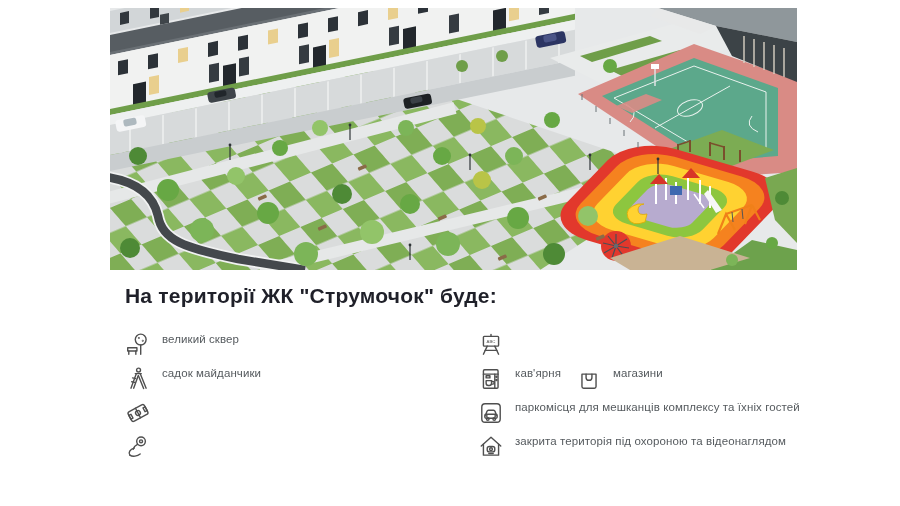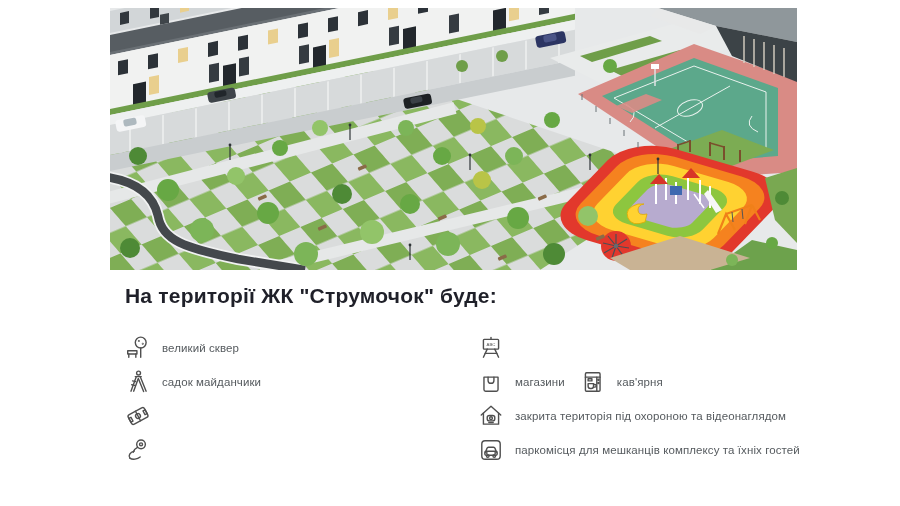--- a/index.html
+++ b/index.html
@@ -14,21 +14,21 @@
     overflow:hidden; background:#e7e9ea;
   }
   .content { position:absolute; left:125px; top:284px; width:730px; }
   .section-title {
     font-size:21px; font-weight:700; color:#1f2029; letter-spacing:0.2px;
     margin-bottom:24px;
   }
   .features { display:flex; }
   .col-left  { width:353px; }
   .col-right { width:377px; }
-  .feature { display:flex; align-items:center; min-height:32px; margin-bottom:2px; }
+  .feature { display:flex; align-items:flex-start; min-height:32px; margin-bottom:2px; }
   .feature-pair { display:flex; align-items:center; gap:15px; min-height:32px; margin-bottom:2px; }
   .feature-pair .feature { margin-bottom:0; min-height:32px; }
   .ficon { flex:0 0 26px; width:26px; height:26px; margin-right:11px; color:#4f4f4f; }
   .ficon svg { display:block; width:26px; height:26px; }
   .flabel {
     font-size:11.5px; line-height:15px; color:#555a5e; letter-spacing:0.1px;
   }
   .col-left .flabel { max-width:352px; }
   .col-right .feature > .flabel { white-space:nowrap; }
   .icon-stroke { fill:none; stroke:#4f4f4f; stroke-width:1.3; stroke-linecap:round; stroke-linejoin:round; }
@@ -392,74 +392,74 @@
             <text x="12" y="10" text-anchor="middle" font-size="4" fill="#4f4f4f" font-family="Liberation Sans, sans-serif">ABC</text>
             </svg>
           </span>
         </div>
 
         <div class="feature-pair">
           <div class="feature">
             <span class="ficon">
               <svg viewBox="0 0 24 24">
                   <g class="icon-stroke">
-                <path d="M5.5,7.5 H18.5 V19 a1.5,1.5 0 0 1 -1.5,1.5 H7 A1.5,1.5 0 0 1 5.5,19 Z"></path>
-                <path d="M9.3,7.5 v3 a2.7,2.7 0 0 0 5.4,0 v-3"></path>
-              </g>
-                </svg>
-            </span>
-            <span class="flabel">магазини</span>
-          </div>
-          <div class="feature">
-            <span class="ficon">
-              <svg viewBox="0 0 24 24">
-                  <g class="icon-stroke">
                 <rect x="5" y="3.5" width="13.5" height="17" rx="1"></rect>
                 <line x1="5" y1="7.5" x2="18.5" y2="7.5"></line>
                 <line x1="15.5" y1="7.5" x2="15.5" y2="20.5"></line>
                 <rect x="7.5" y="9" width="3.5" height="2"></rect>
                 <path d="M7.5,13.5 h5 v2.5 a2,2 0 0 1 -2,2 h-1 a2,2 0 0 1 -2,-2 Z"></path>
                 <path d="M12.5,14.3 h1.3 a1.2,1.2 0 0 1 0,2.4 h-1.3"></path>
                 <circle cx="17" cy="10" r="0.5"></circle>
                     <circle cx="17" cy="13" r="0.5"></circle>
               </g>
                 </svg>
             </span>
             <span class="flabel">кав'ярня</span>
           </div>
-        </div>
-
-        <div class="feature">
-          <span class="ficon">
-            <svg viewBox="0 0 24 24">
-                <g class="icon-stroke">
-              <path d="M3,11 L12,3 L21,11"></path>
-              <path d="M5,9.5 V19.5 H19 V9.5"></path>
-              <rect x="8.5" y="11.5" width="7" height="5" rx="2"></rect>
-              <circle cx="12" cy="14" r="1.3"></circle>
-              <line x1="10" y1="18" x2="14" y2="18"></line>
-            </g>
-              </svg>
-          </span>
-          <span class="flabel">закрита територія під охороною та відеонаглядом</span>
+          <div class="feature">
+            <span class="ficon">
+              <svg viewBox="0 0 24 24">
+                  <g class="icon-stroke">
+                <path d="M5.5,7.5 H18.5 V19 a1.5,1.5 0 0 1 -1.5,1.5 H7 A1.5,1.5 0 0 1 5.5,19 Z"></path>
+                <path d="M9.3,7.5 v3 a2.7,2.7 0 0 0 5.4,0 v-3"></path>
+              </g>
+                </svg>
+            </span>
+            <span class="flabel">магазини</span>
+          </div>
         </div>
 
         <div class="feature">
           <span class="ficon">
             <svg viewBox="0 0 24 24">
                 <g class="icon-stroke">
               <rect x="3.5" y="3.5" width="17" height="17" rx="3"></rect>
               <path d="M7,14 l1.2,-3.4 a1.6,1.6 0 0 1 1.5,-1.1 h4.6 a1.6,1.6 0 0 1 1.5,1.1 L17,14"></path>
               <rect x="6.3" y="13.2" width="11.4" height="3.6" rx="1"></rect>
               <circle cx="9" cy="17.5" r="1.2"></circle>
               <circle cx="15" cy="17.5" r="1.2"></circle>
               <circle cx="8" cy="14.8" r="0.4"></circle>
                   <circle cx="16" cy="14.8" r="0.4"></circle>
             </g>
               </svg>
           </span>
           <span class="flabel">паркомісця для мешканців комплексу та їхніх гостей</span>
         </div>
+
+        <div class="feature">
+          <span class="ficon">
+            <svg viewBox="0 0 24 24">
+                <g class="icon-stroke">
+              <path d="M3,11 L12,3 L21,11"></path>
+              <path d="M5,9.5 V19.5 H19 V9.5"></path>
+              <rect x="8.5" y="11.5" width="7" height="5" rx="2"></rect>
+              <circle cx="12" cy="14" r="1.3"></circle>
+              <line x1="10" y1="18" x2="14" y2="18"></line>
+            </g>
+              </svg>
+          </span>
+          <span class="flabel">закрита територія під охороною та відеонаглядом</span>
+        </div>
       </div>
 
     </div>
   </div>
 </div>
 
 </body></html>

